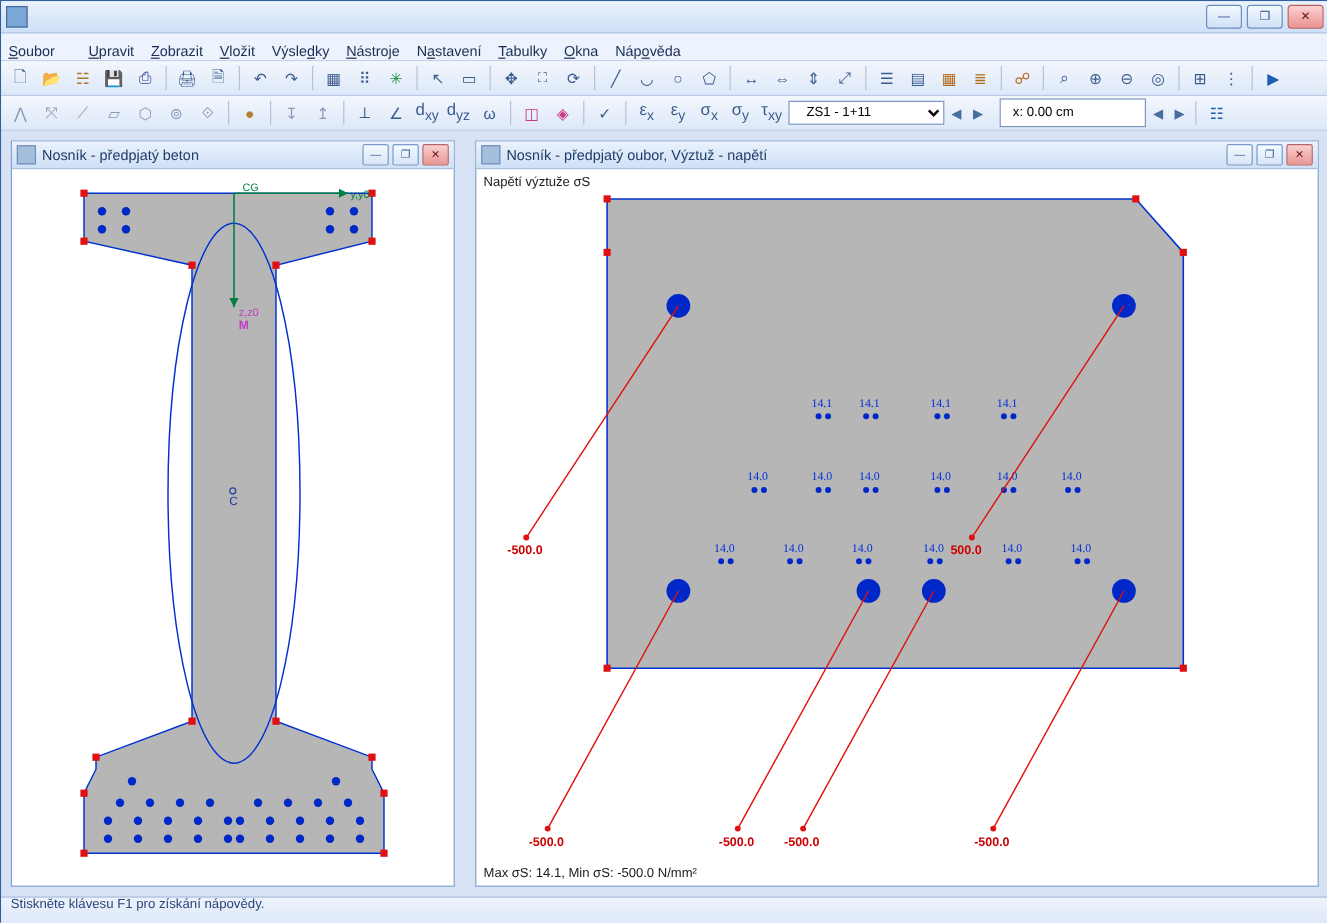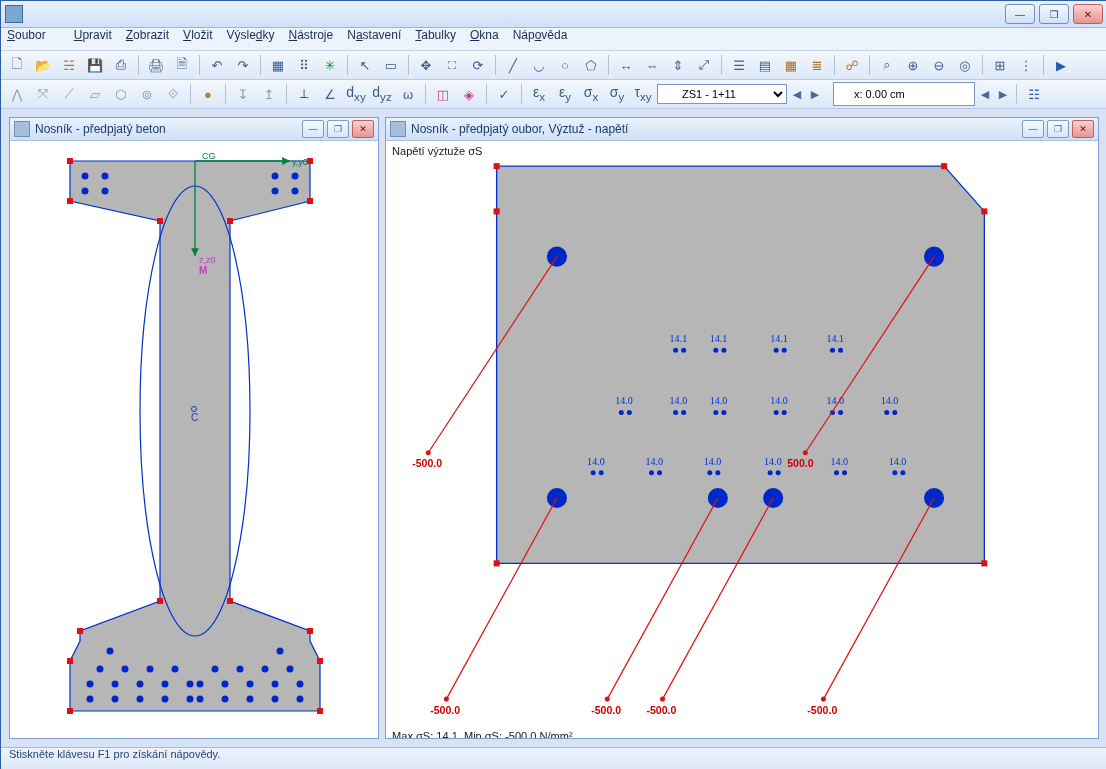--- a/index.html
+++ b/index.html
@@ -2,31 +2,31 @@
 <html><head>
 <meta charset="utf-8">
 <style>
 html,body{margin:0;padding:0;font-family:"Segoe UI",Tahoma,sans-serif;font-size:12px;background:#d6dff5;height:100%;overflow:hidden}
 .window{display:flex;flex-direction:column;width:1106px;height:769px;background:#e8eefc;border:1px solid #2e5fa1}
 .titlebar{height:26px;background:linear-gradient(#e9f1fb,#cfe0f7);border-bottom:1px solid #9db7d9;display:flex;align-items:center;padding:0 4px;color:#1a355e;font-size:12px}
 .titlebar .appicon{width:16px;height:16px;background:#7aa7d6;margin-right:6px;border:1px solid #41699b}
 .titlebar .spacer{flex:1}
 .win-btn{width:28px;height:18px;border:1px solid #6b90be;border-radius:3px;margin-left:4px;background:linear-gradient(#f4f9ff,#cfe0f6);display:flex;align-items:center;justify-content:center;font-size:10px;color:#30518a}
 .win-btn.close{background:linear-gradient(#fbd2d2,#e9938f);color:#6a1212;border-color:#c06060}
-.menubar{height:22px;background:#edf3fc;display:flex;align-items:flex-start;padding:0 6px;border-bottom:1px solid #c3d2ea;color:#1b2e55}
+.menubar{height:22px;background:#edf3fc;display:flex;align-items:flex-end;padding:0 6px;border-bottom:1px solid #c3d2ea;color:#1b2e55}
 .menubar span{margin-right:14px;cursor:default}
 .menubar span u{text-decoration:underline}
 .toolbar{height:28px;background:linear-gradient(#f3f7fd,#dde8f8);border-bottom:1px solid #b8cae4;display:flex;align-items:center;padding:0 4px;gap:2px;overflow:hidden}
 .tool{width:22px;height:22px;border:1px solid transparent;display:flex;align-items:center;justify-content:center;color:#3a5b8d;font-size:13px;border-radius:2px}
 .tool small{font-size:14px;line-height:9px}
 .sep{width:1px;height:20px;background:#b0c3de;margin:0 3px}
-.combo{height:20px;border:1px solid #7a96c1;background:#fff;font-size:11px;padding:1px 20px}
+.combo{height:20px;border:1px solid #7a96c1;background:#fff;font-size:11px;padding:1px 10px}
 .combo.big{width:130px}
 .xbox{width:100px}
-.mdi{flex:1;display:flex;gap:6px;padding:8px;background:#d7e2f5;overflow:hidden}
+.mdi{flex:1;display:flex;gap:17px;padding:8px;background:#d7e2f5;overflow:hidden}
 .pane{background:#fff;border:1px solid #7fa0ce;display:flex;flex-direction:column;min-width:0}
 .pane.left{width:368px}
 .pane.right{flex:1}
 .pane-title{height:22px;background:linear-gradient(#eaf2fc,#cfe0f6);border-bottom:1px solid #a9c0de;display:flex;align-items:center;padding:0 4px;color:#1e3c68;font-size:12px}
 .pane-title .picon{width:14px;height:14px;background:#a5bedb;border:1px solid #6f8ebc;margin-right:5px}
 .pane-title .spacer{flex:1}
 .pane-btn{width:20px;height:16px;border:1px solid #7c9bc6;border-radius:2px;margin-left:3px;background:linear-gradient(#f5faff,#d7e5f7);display:flex;align-items:center;justify-content:center;font-size:9px;color:#355a90}
 .pane-btn.close{background:linear-gradient(#f9d0d0,#e99692);color:#631212;border-color:#bc6060}
 .left-canvas,.right-canvas{flex:1;position:relative;overflow:hidden}
 svg{position:absolute;inset:0}

